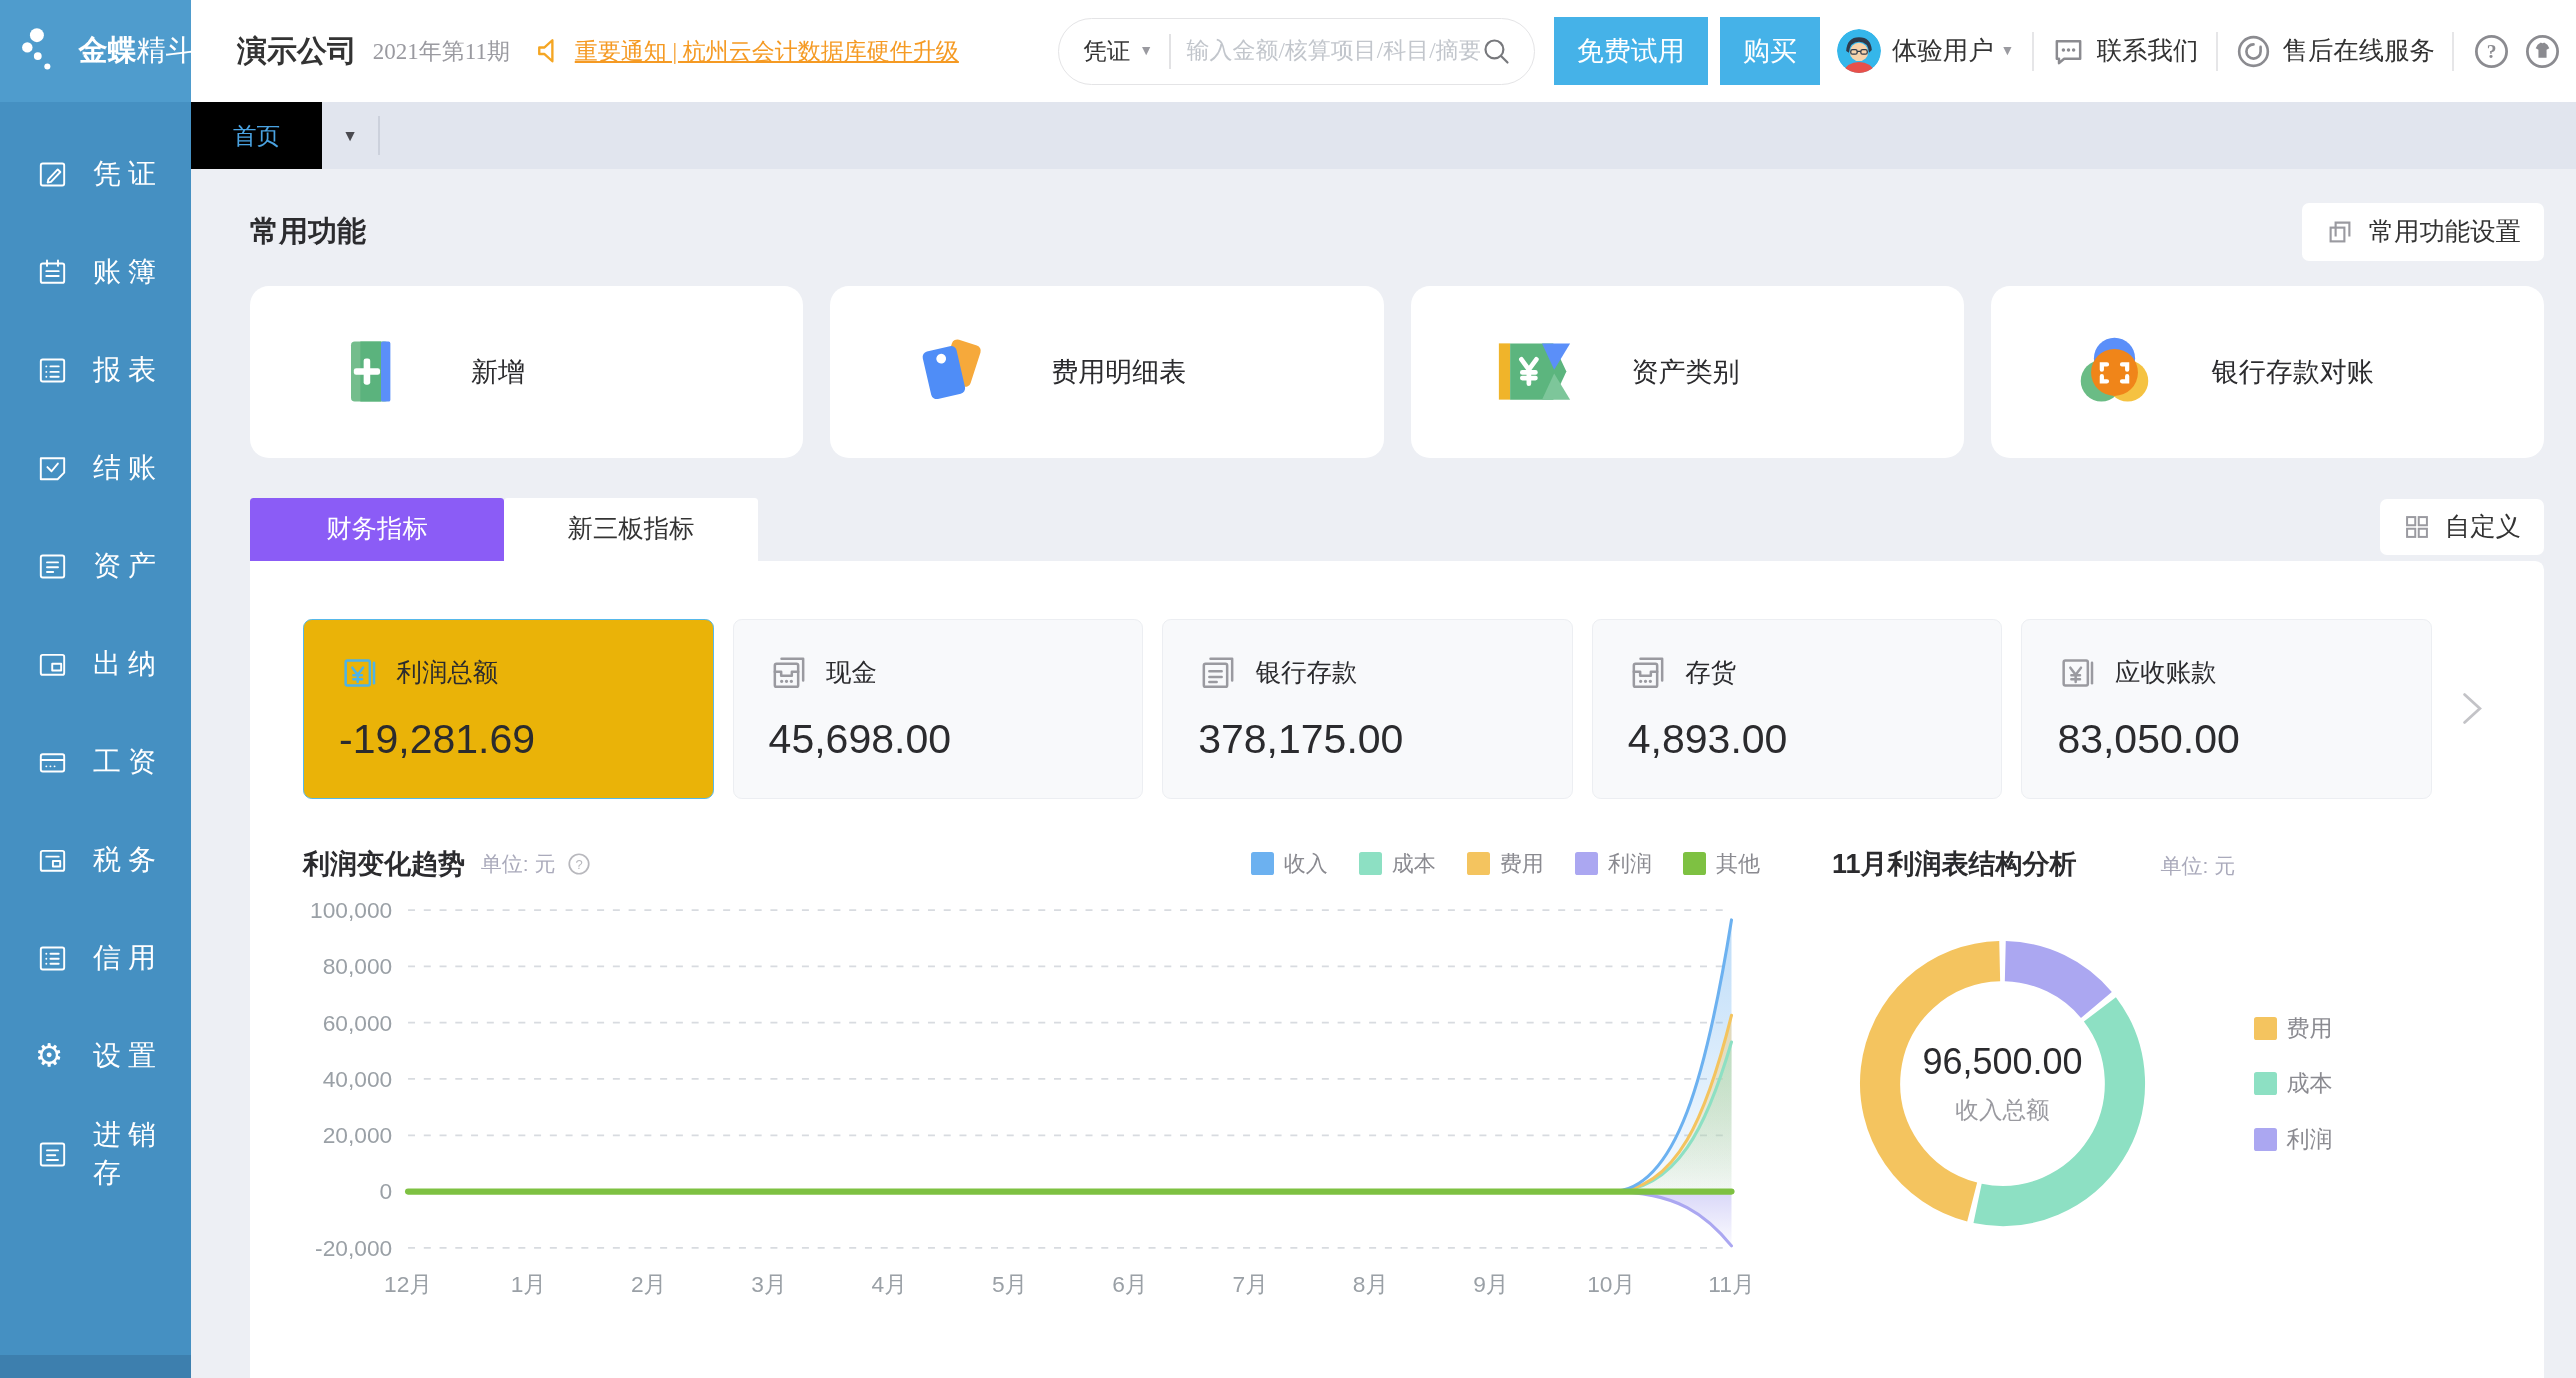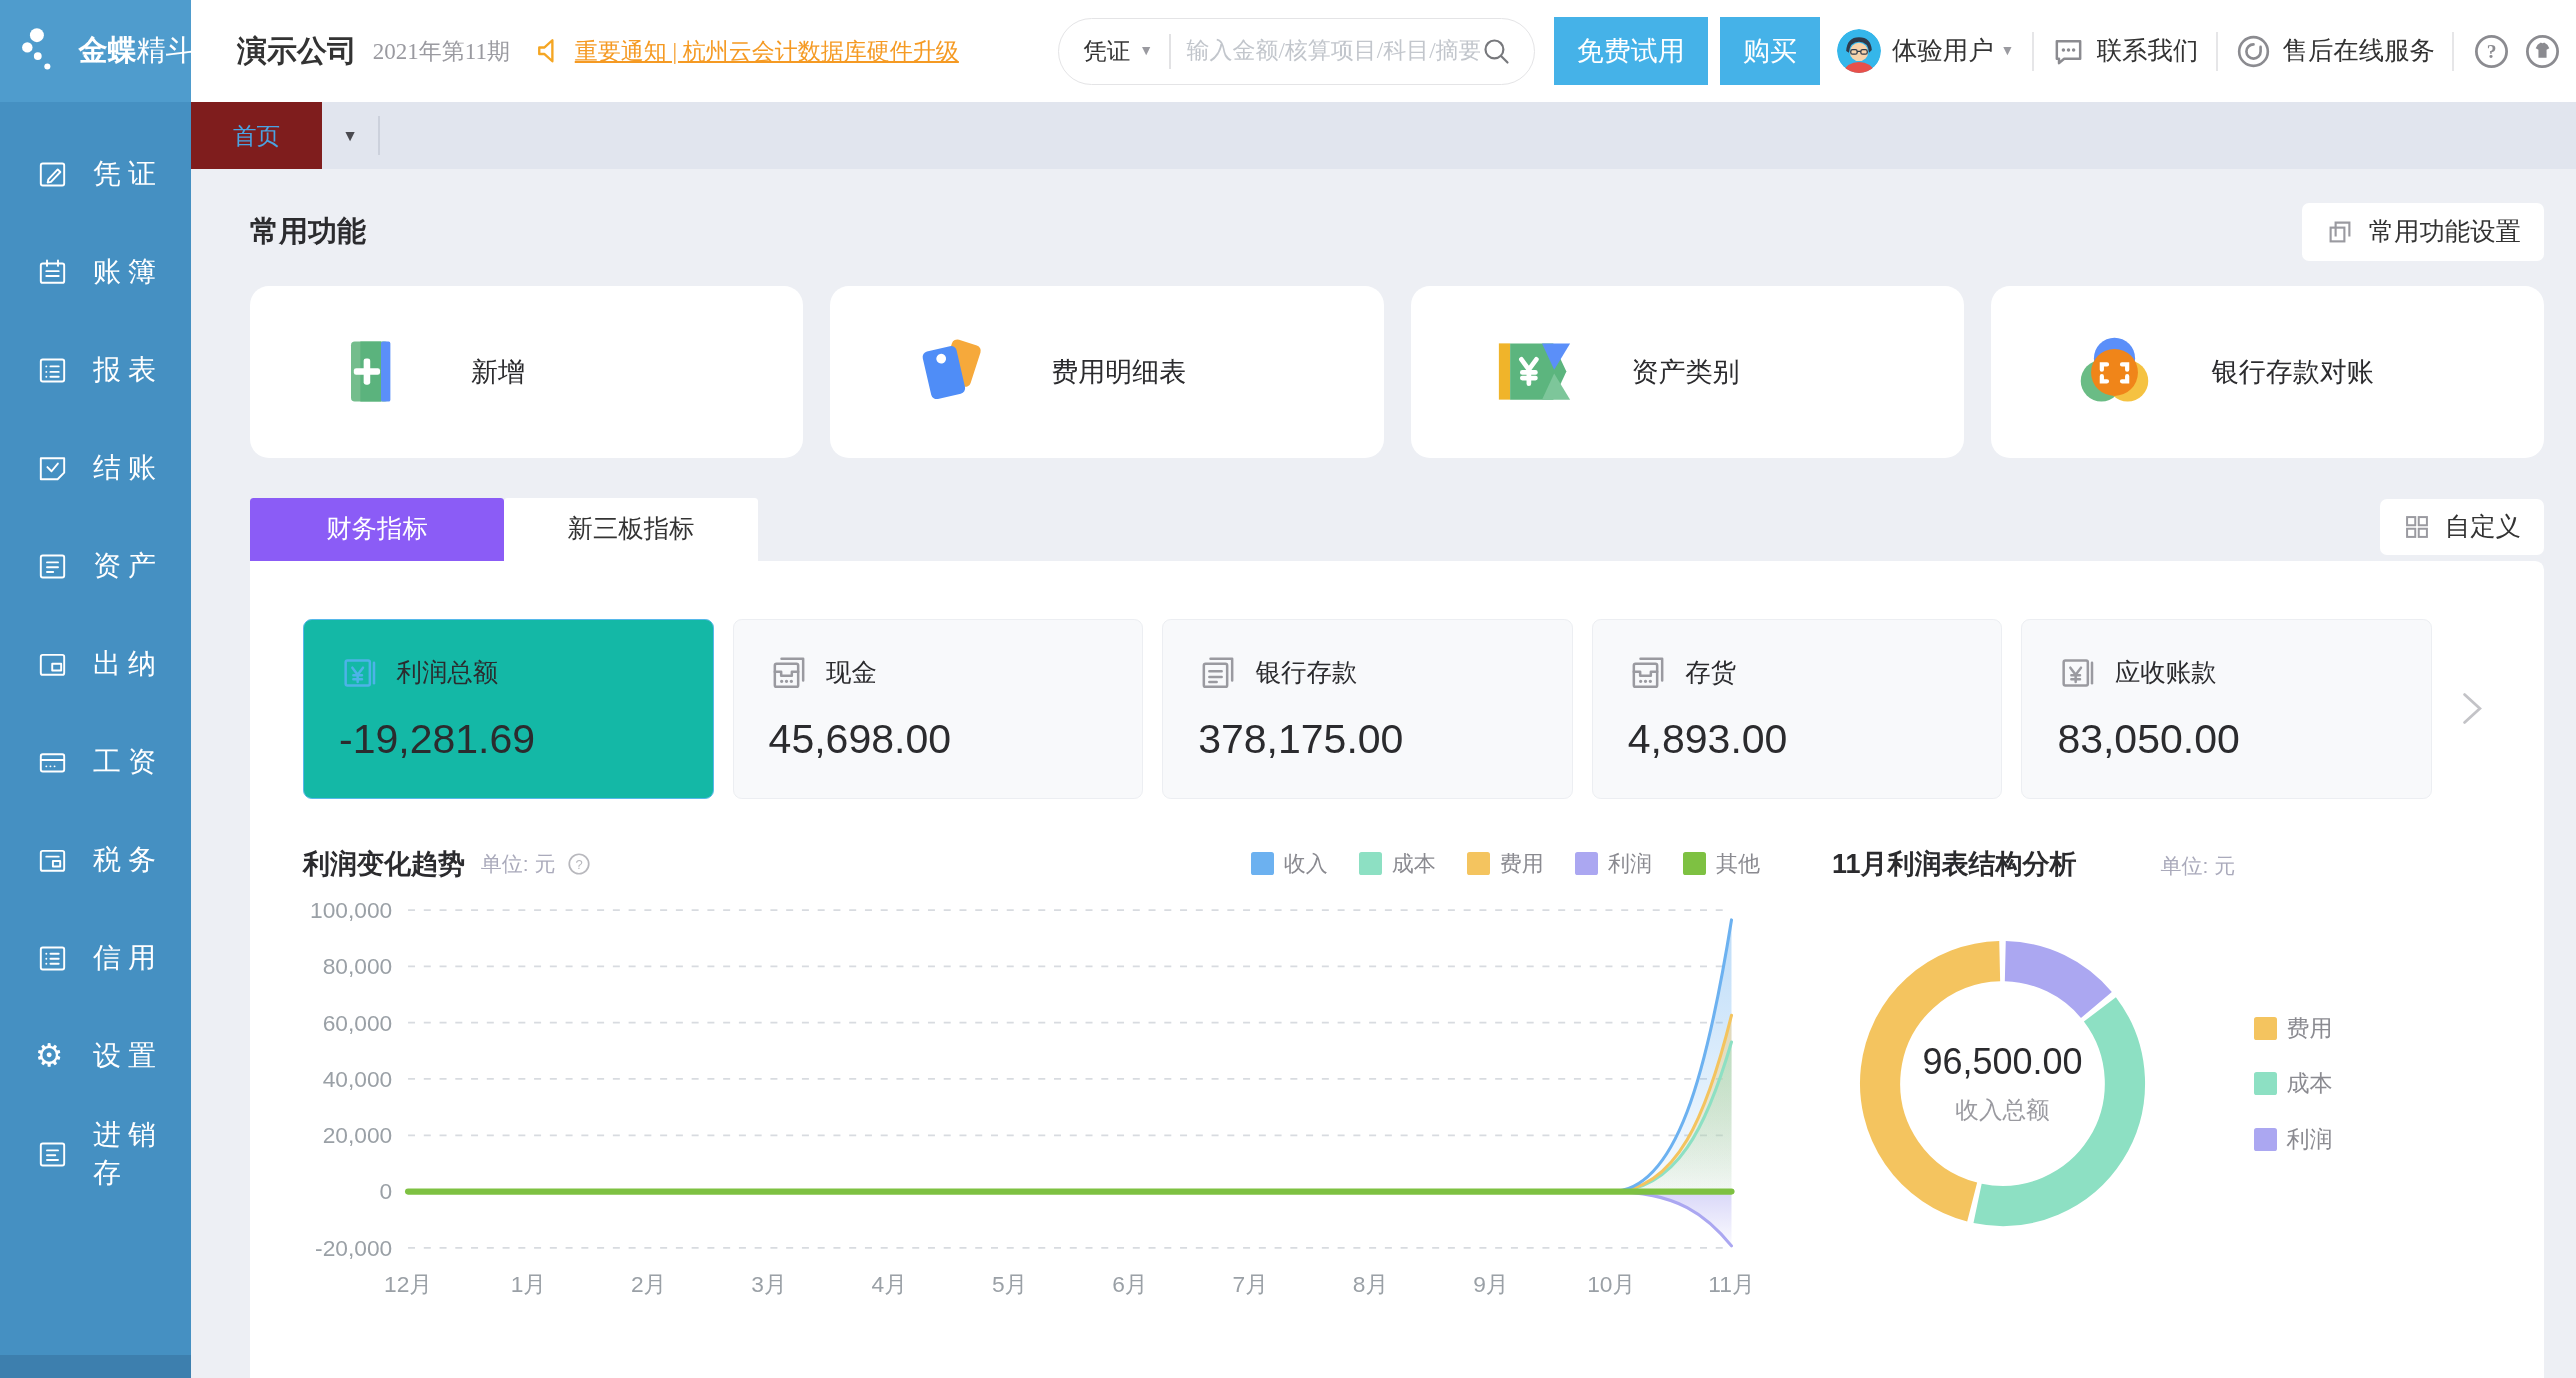--- a/index.html
+++ b/index.html
@@ -36,21 +36,21 @@
   .btn-trial { margin-left:19px; }
   .btn-buy { margin-left:12.3px; }
   .avatar { width:44px; height:44px; margin-left:17.5px; flex:none; cursor:pointer; }
   .user-name { font-size:25.4px; color:#333; margin-left:10.5px; display:flex; align-items:center; gap:7px; cursor:pointer; white-space:nowrap; }
   .h-div { width:1.8px; height:39px; background:#e6e6e8; margin:0 17.5px; flex:none; }
   .h-link { display:flex; align-items:center; gap:10.5px; font-size:25.4px; color:#333; cursor:pointer; white-space:nowrap; flex:none; }
   .h-circle { flex:none; cursor:pointer; display:flex; }
 
   
   .tabbar { position:absolute; left:191px; top:102px; right:0; height:67px; background:#e1e5ee; display:flex; align-items:stretch; z-index:3; }
-  .tab-home { width:131px; background:#7f1d1d; color:#4aa3e2; font-size:23.6px; display:flex; align-items:center; justify-content:center; cursor:pointer; }
+  .tab-home { width:131px; background:#000000; color:#4aa3e2; font-size:23.6px; display:flex; align-items:center; justify-content:center; cursor:pointer; }
   .tab-caret { width:56px; display:flex; align-items:center; justify-content:center; color:#4a4a50; font-size:15.8px; cursor:pointer; }
   .tab-sep { width:1.8px; background:#ccd1dc; margin:14px 0; }
 
   
   .content { position:absolute; left:191px; top:168px; right:0; bottom:0; background:#edeff4; padding:0 32px 0 59px; overflow:hidden; }
   .section-head { display:flex; justify-content:space-between; align-items:center; margin-top:35px; height:58px; }
   .section-title { font-size:29px; font-weight:bold; color:#2b2b2e; }
   .btn-white { background:#fff; border-radius:7px; height:58px; display:flex; align-items:center; gap:14px; padding:0 23px; font-size:25.4px; color:#333; cursor:pointer; border:none; font-family:inherit; }
 
   .quick-row { display:flex; gap:27px; margin-top:24.5px; }
@@ -61,21 +61,21 @@
   .ind-tabs-row { display:flex; justify-content:space-between; align-items:flex-end; margin-top:40px; }
   .ind-tabs { display:flex; }
   .ind-tab { height:63px; min-width:254px; display:flex; align-items:center; justify-content:center; font-size:25.4px; cursor:pointer; border-radius:3.5px 3.5px 0 0; }
   .ind-tab.active { background:#8b5cf6; color:#fff; }
   .ind-tab.inactive { background:#fff; color:#333; }
   .btn-custom { height:56px; margin-bottom:5.3px; }
 
   .panel { background:#fff; border-radius:0 8.8px 8.8px 8.8px; padding:58px 53px 0 53px; min-height:963px; }
   .metric-row { display:flex; gap:19px; align-items:center; }
   .metric-card { flex:1; height:180px; border-radius:8.8px; padding:33px 0 0 35px; background:#f8f9fb; border:1.8px solid #eceef2; cursor:pointer; }
-  .metric-card.selected { background:#14b8a6; border:1.8px solid #56b8ea; }
+  .metric-card.selected { background:#eab308; border:1.8px solid #56b8ea; }
   .metric-head { display:flex; gap:17.5px; align-items:center; font-size:25.4px; color:#2b2b2e; }
   .metric-head .micon2 { width:40px; height:40px; color:#9a9aa0; flex:none; }
   .metric-card.selected .metric-head .micon2 { color:#4db3e8; }
   .metric-head .micon2 svg { width:40px; height:40px; }
   .metric-value { font-size:41px; color:#2b2b2e; margin-top:23px; }
   .metric-arrow { width:40px; flex:none; display:flex; justify-content:center; cursor:pointer; }
 
   .charts-row { display:flex; margin-top:47px; }
   .line-block { width:1471px; flex:none; }
   .chart-head { display:flex; align-items:center; }

